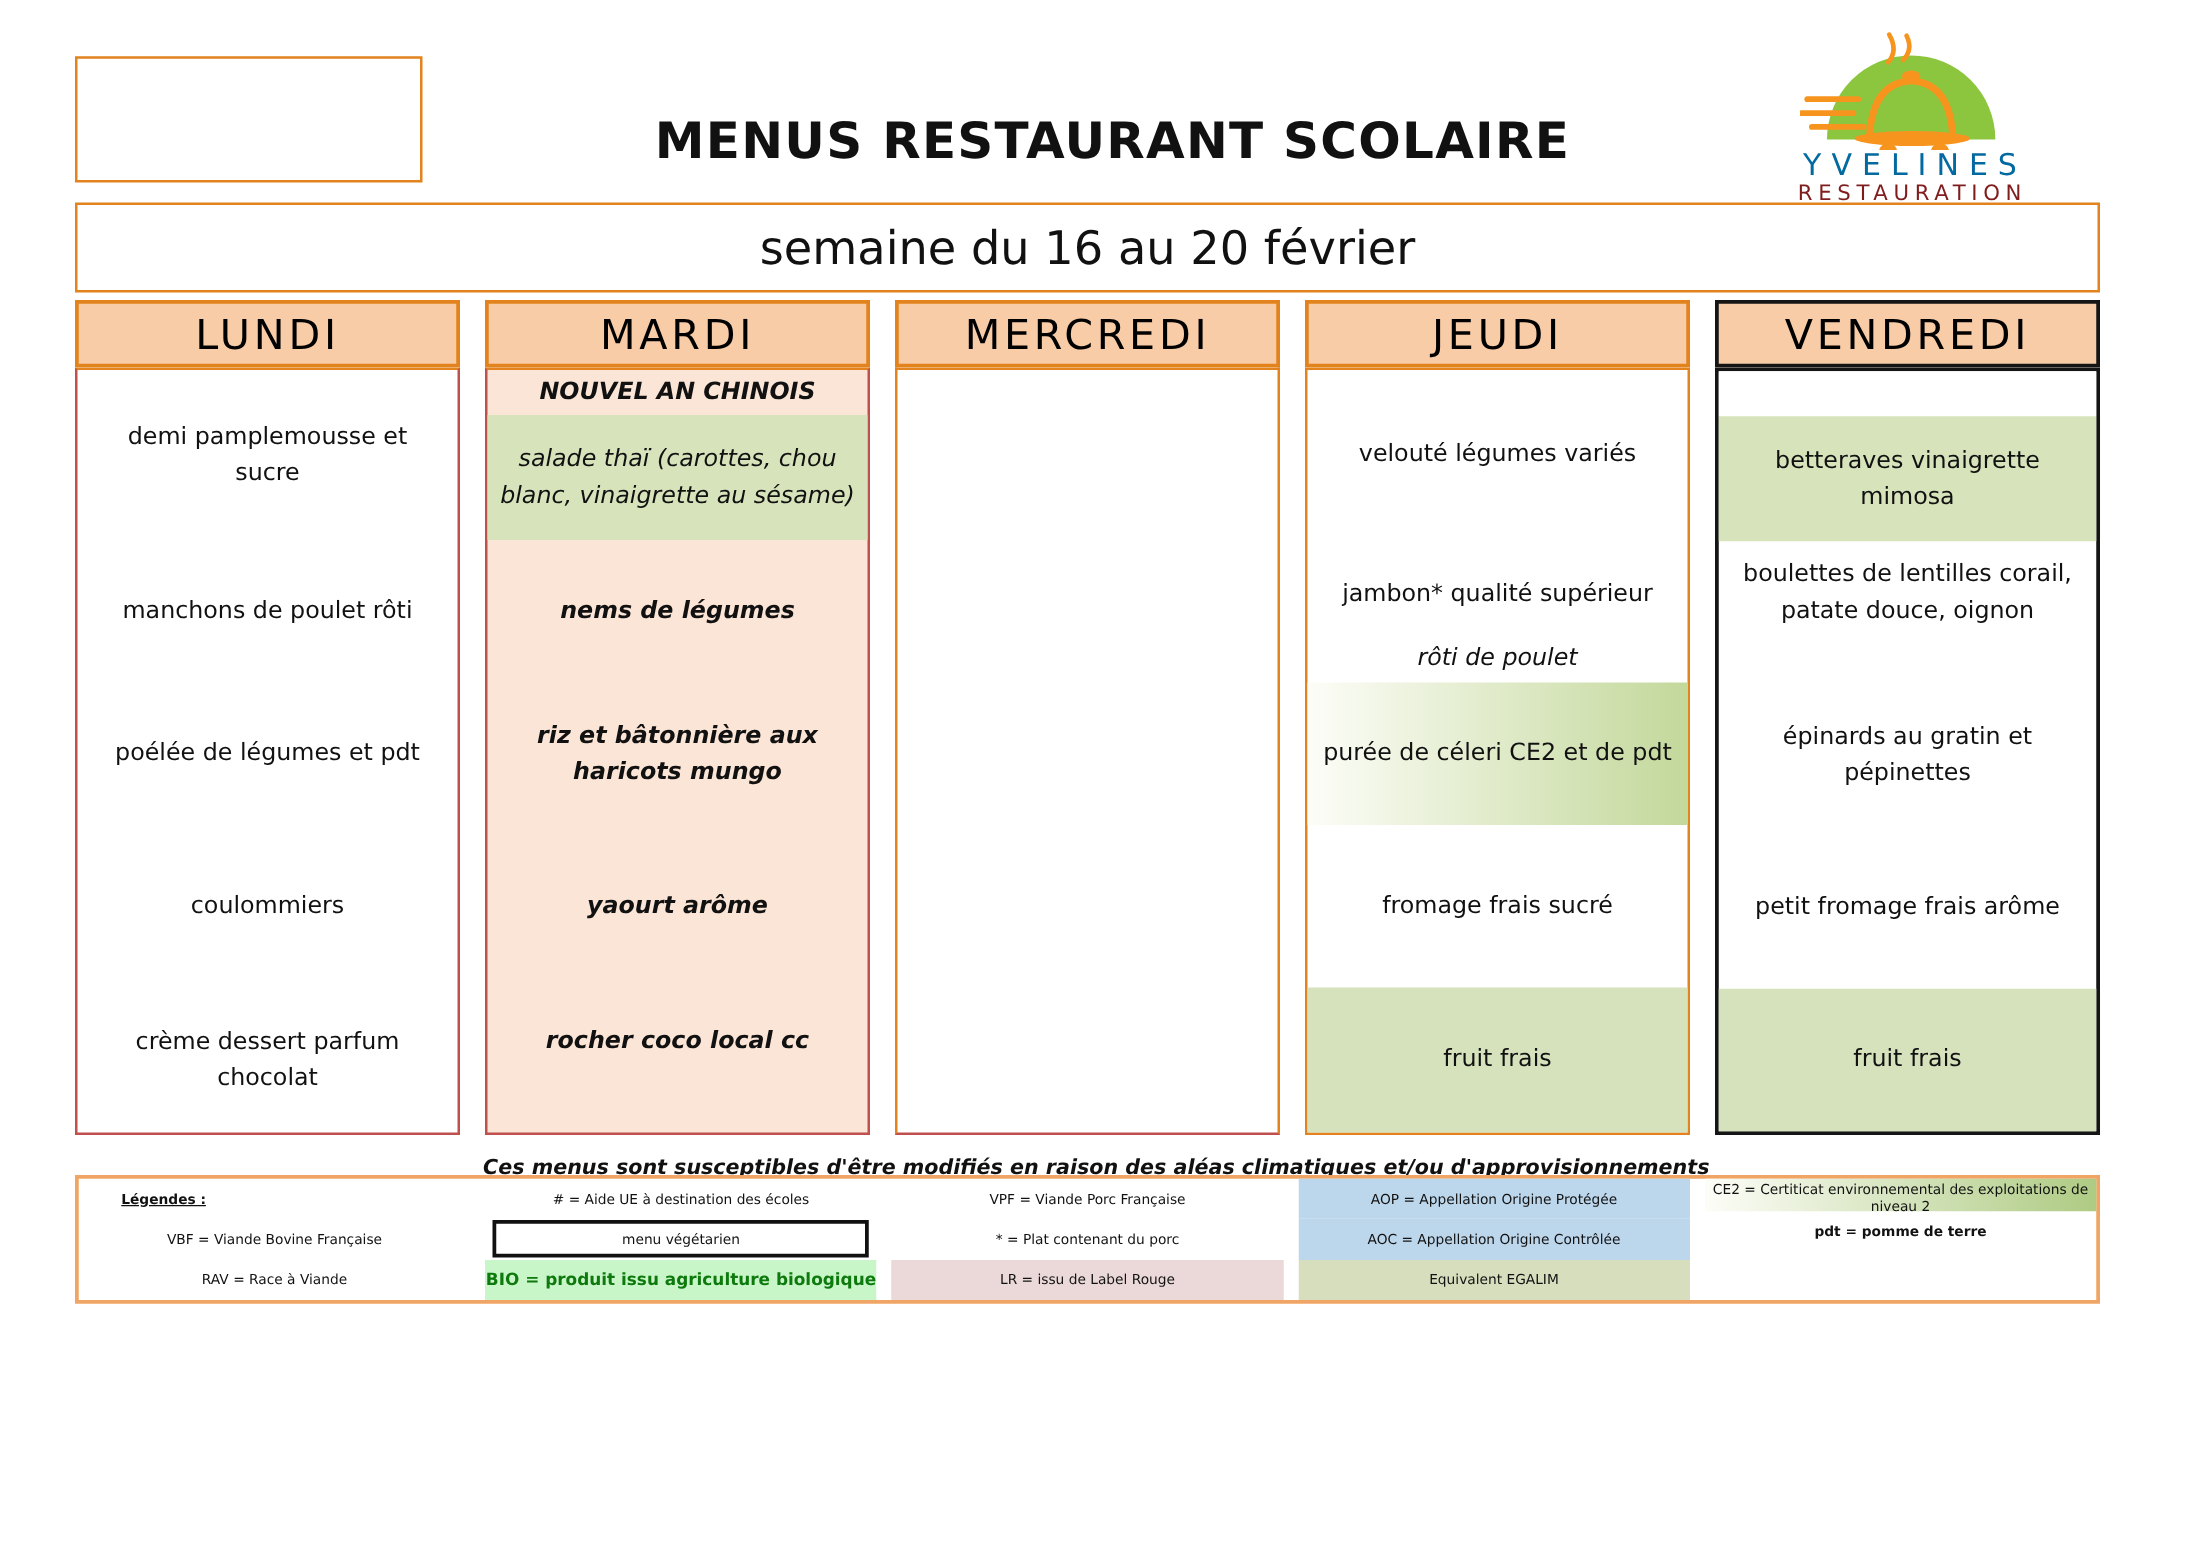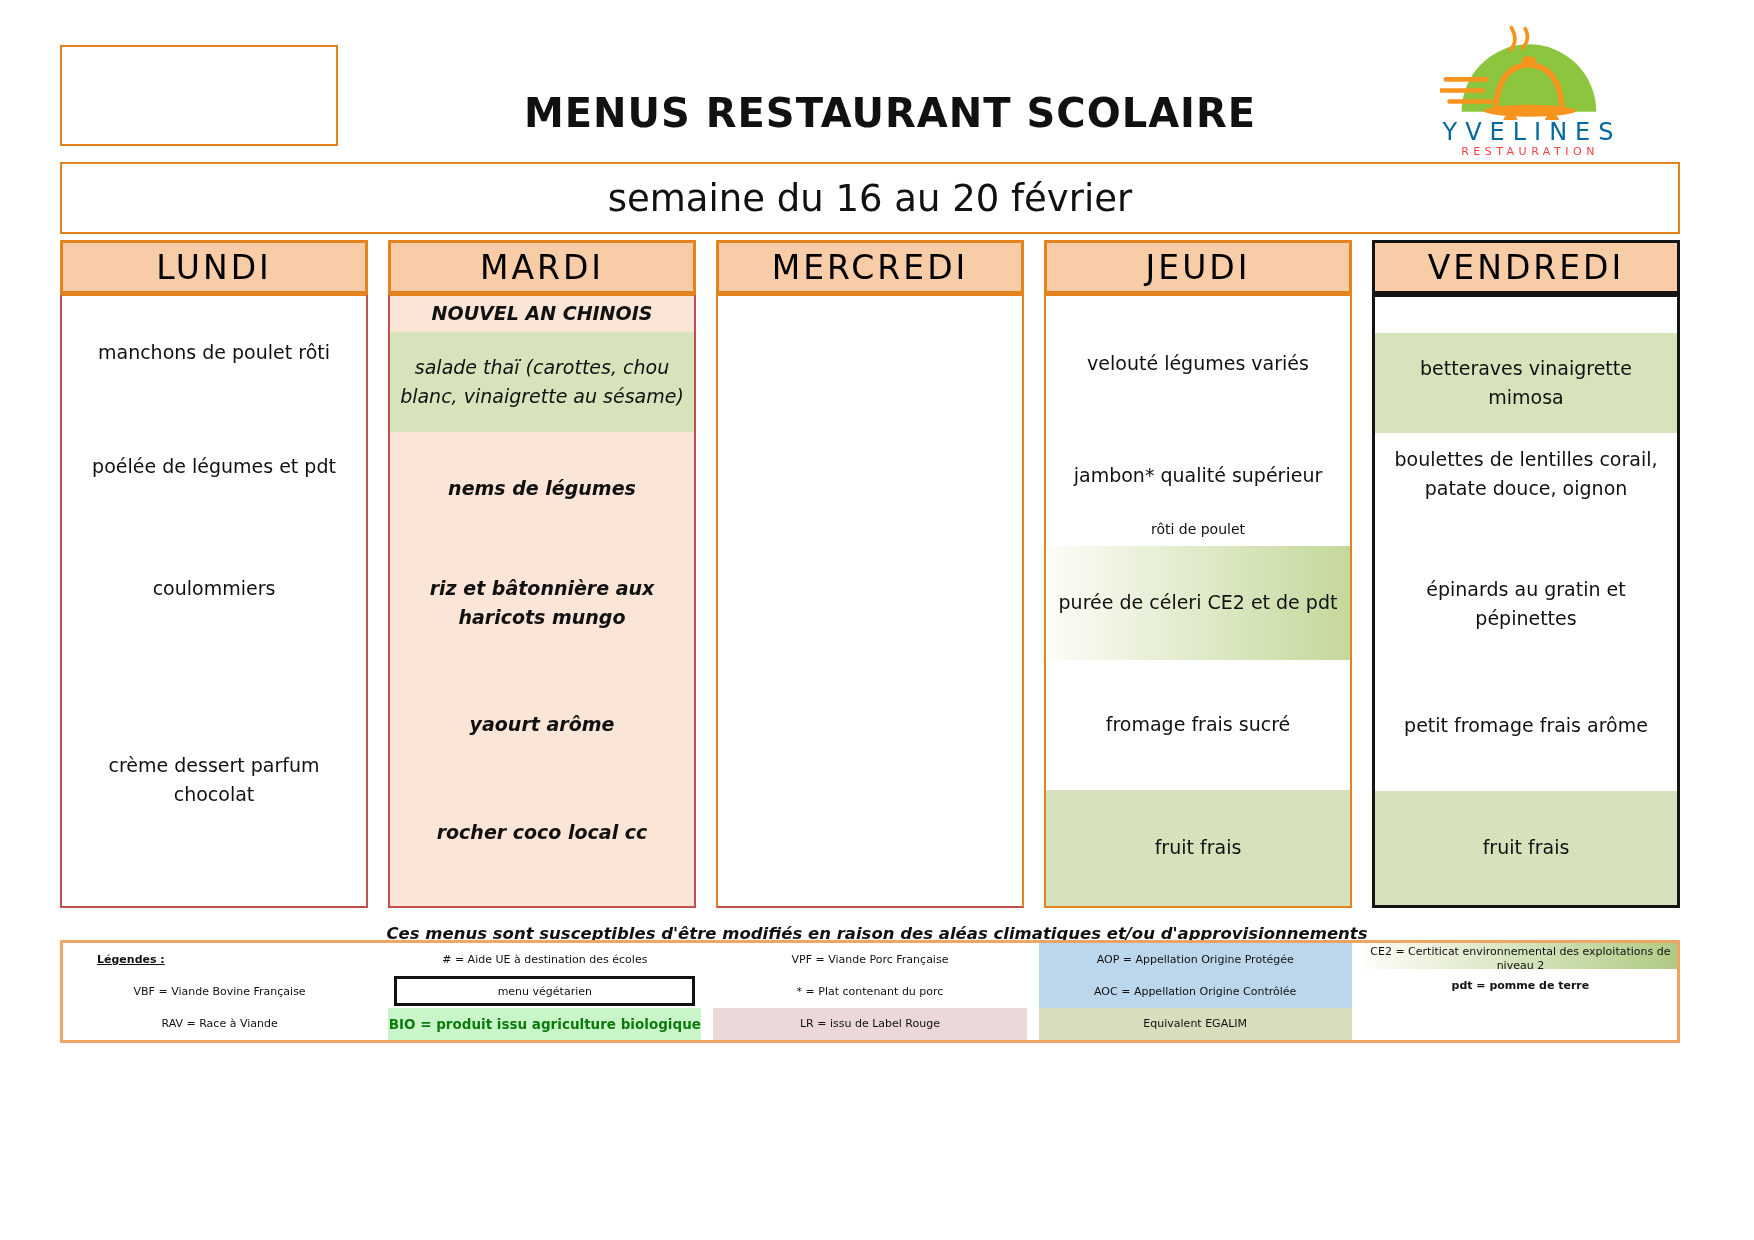--- a/index.html
+++ b/index.html
@@ -20,21 +20,21 @@
   }
   .main-title {
     position: absolute; left: 340px; top: 90px; width: 1100px;
     text-align: center; font-size: 40px; font-weight: bold; letter-spacing: 1px;
   }
 
   
   .logo { position: absolute; left: 1432px; top: 24px; width: 192px; height: 140px; text-align: center; }
   .logo svg { display:block; margin: 0 auto; }
   .logo-line1 { font-size: 24px; letter-spacing: 8px; color: #0369a1; line-height: 1.05; text-indent: 8px; }
-  .logo-line2 { font-size: 11px; letter-spacing: 4.5px; color: #ef4444; line-height: 1.2; text-indent: 4px; }
+  .logo-line2 { font-size: 17px; letter-spacing: 4.5px; color: #7f1d1d; line-height: 1.2; text-indent: 4px; }
 
   
   .weekbar {
     position: absolute; left: 60px; top: 162px; width: 1620px; height: 72px;
     border: 2px solid #E2831E; background: #fff;
     display: flex; align-items: center; justify-content: center;
     font-size: 37px;
   }
 
   
@@ -79,21 +79,21 @@
     flex: 1; background: #D7E3BB;
     display: flex; align-items: center; justify-content: center;
     text-align: center; padding: 0 10px;
   }
   .green-cell.plain { font-weight: normal; }
   .spacer { height: 36px; background: #fff; }
 
   
   .note {
     position: absolute; bottom: 5px; left: 0; width: 100%;
-    font-size: 14px; font-weight: normal;
+    font-size: 19px; font-style: italic; font-weight: normal;
   }
   .pad-note { padding-bottom: 26px; }
   .gradient-cell { background: linear-gradient(90deg, #FDFDF8 0%, #C3D89B 100%); }
   .fruit-cell { background: #D6E2BC; }
 
   
   .disclaimer {
     position: absolute; left: 0; top: 924px; width: 1754px;
     text-align: center; font-size: 16.5px; font-style: italic; font-weight: bold;
   }
@@ -154,20 +154,21 @@
 
 <div class="weekbar">
   <span>semaine du 16 au 20 février</span>
 </div>
 
 <div class="day-area">
 
   <div class="menu-col col-lundi">
     <div class="day-header">LUNDI</div>
     <div class="content">
+      <div class="cell h1">demi pamplemousse et sucre</div>
       <div class="cell h2">manchons de poulet rôti</div>
       <div class="cell h3">poélée de légumes et pdt</div>
       <div class="cell h4">coulommiers</div>
       <div class="cell h5">crème dessert parfum chocolat</div>
     </div>
   </div>
 
   <div class="menu-col col-mardi">
     <div class="day-header">MARDI</div>
     <div class="content">

